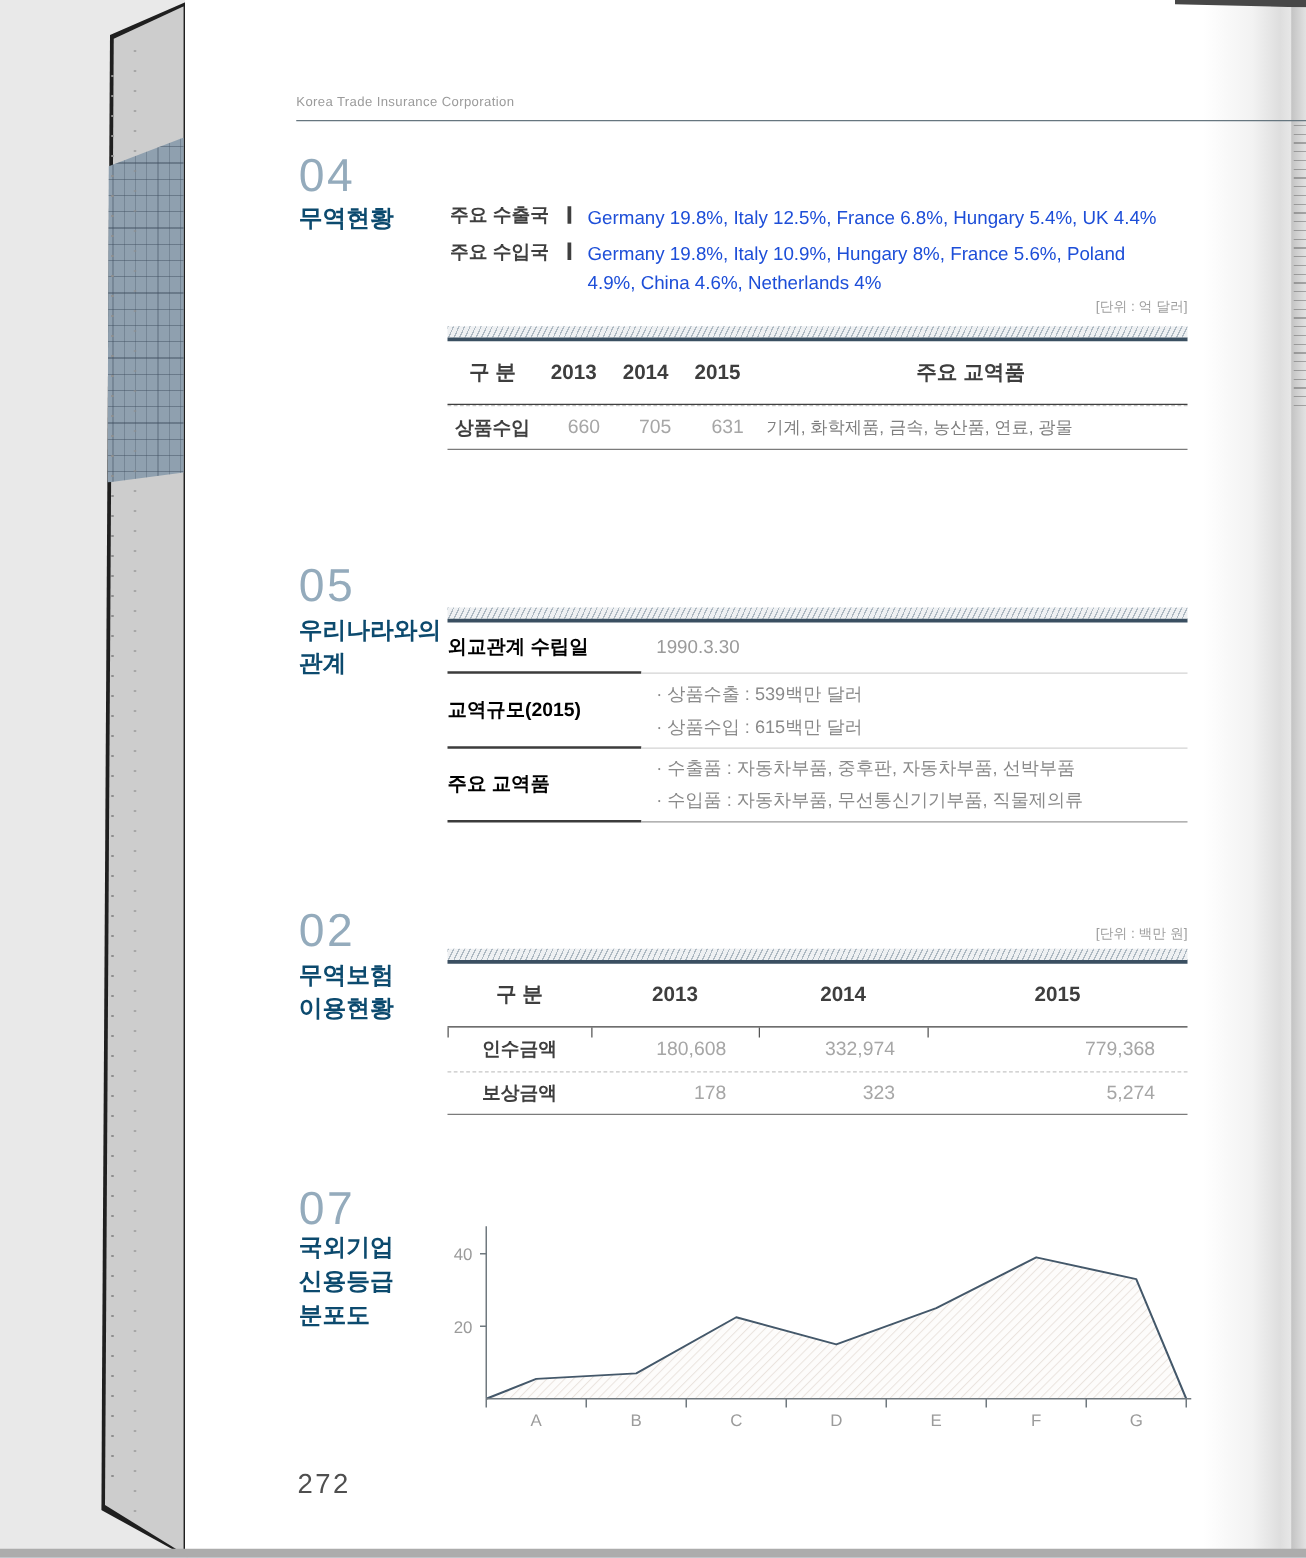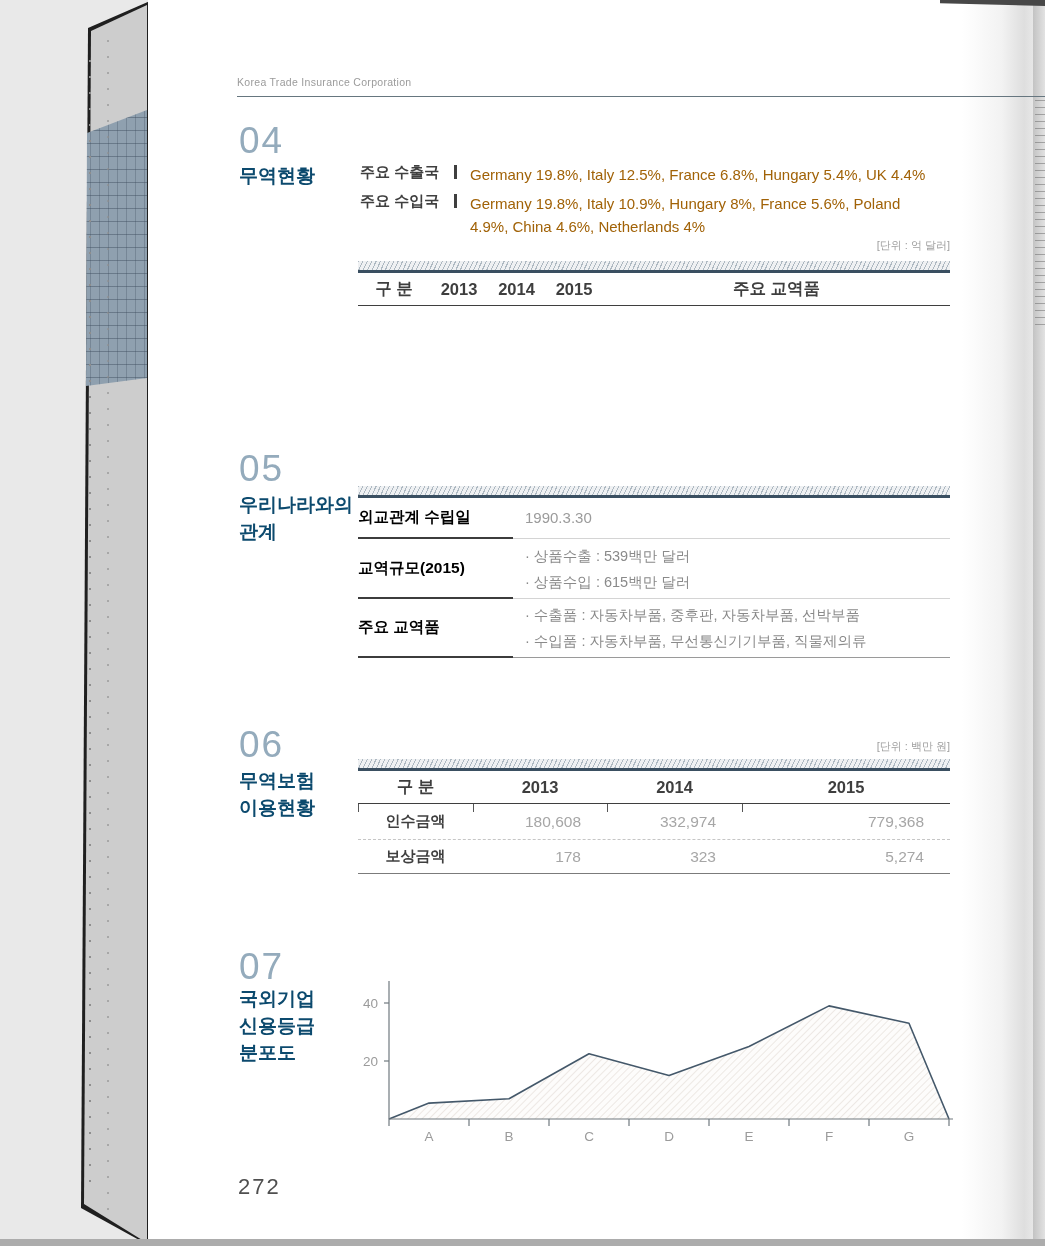--- a/index.html
+++ b/index.html
@@ -35,29 +35,29 @@
   .header-rule { position:absolute; left:237px; top:96px; width:808px; height:1px; background:#66767f; }
 
   
   .sec-num { position:absolute; left:239px; font-size:37px; font-weight:300; color:#94abbc; letter-spacing:2px; line-height:1; }
   .sec-title { position:absolute; left:239px; font-size:19px; font-weight:bold; color:#0c4a6e; line-height:27px; }
 
   
   .kv { position:absolute; left:360px; display:flex; align-items:flex-start; }
   .kv-label { width:92px; font-size:15px; font-weight:bold; color:#3f3f3f; white-space:nowrap; }
   .vbar { width:3px; height:14px; background:#3f3f3f; margin:2px 13px 0 2px; flex:none; }
-  .kv-text { font-size:15px; color:#a16207; line-height:23px; white-space:nowrap; }
+  .kv-text { font-size:15px; color:#1d4ed8; line-height:23px; white-space:nowrap; }
 
   .unit { position:absolute; left:358px; width:592px; text-align:right; font-size:11px; color:#9e9e9e; }
 
   
   .band { height:9px; background:repeating-linear-gradient(115deg, #aeb9c2 0 1px, #eff1f3 1px 4px); }
   .band-line { height:3px; background:#3a4f61; }
   .tbl { position:absolute; left:358px; width:592px; }
-  .thead { display:flex; align-items:center; height:33px; font-size:16.5px; font-weight:bold; color:#3e3e3e;
+  .thead { display:flex; align-items:center; height:51px; font-size:16.5px; font-weight:bold; color:#3e3e3e;
     border-bottom:1.5px solid #3f3f3f; }
   .thead > div { text-align:center; }
   .trow { display:flex; align-items:center; height:36px; position:relative; }
   .trow.sep { border-top:1px dashed #c6c6c6; }
   .tick { position:absolute; top:0; width:1px; height:8px; background:#555; }
   .num { color:#a6a6a6; font-size:15.5px; text-align:right; }
   .rowlabel { font-weight:bold; font-size:15px; color:#3f3f3f; text-align:center; }
   .tbot { border-bottom:1px solid #7b7b7b; }
 
   
@@ -134,20 +134,27 @@
   <div class="tbl t4" style="top:261px">
     <div class="band"></div>
     <div class="band-line"></div>
     <div class="thead">
       <div class="c4-0">구 분</div>
       <div class="c4-1">2013</div>
       <div class="c4-2">2014</div>
       <div class="c4-3">2015</div>
       <div class="c4-4">주요 교역품</div>
     </div>
+    <div class="trow sep tbot">
+      <div class="c4-0 rowlabel">상품수입</div>
+      <div class="c4-1 num">660</div>
+      <div class="c4-2 num">705</div>
+      <div class="c4-3 num">631</div>
+      <div class="c4-4 items">기계, 화학제품, 금속, 농산품, 연료, 광물</div>
+    </div>
   </div>
 
   <div class="sec-num" style="top:450px">05</div>
   <div class="sec-title" style="top:491px">
     <div>우리나라와의</div>
     <div>관계</div>
   </div>
 
   <div class="tbl" style="top:486px">
     <div class="band"></div>
@@ -167,21 +174,21 @@
     </div>
     <div class="t5row r3">
       <div class="t5-label">주요 교역품</div>
       <div class="t5-val small">
         <div>· 수출품 : 자동차부품, 중후판, 자동차부품, 선박부품</div>
         <div>· 수입품 : 자동차부품, 무선통신기기부품, 직물제의류</div>
       </div>
     </div>
   </div>
 
-  <div class="sec-num" style="top:726px">06</div>
+  <div class="sec-num" style="top:726px">02</div>
   <div class="sec-title" style="top:767px">
     <div>무역보험</div>
     <div>이용현황</div>
   </div>
 
   <div class="unit" style="top:739px">[단위 : 백만 원]</div>
 
   <div class="tbl t6" style="top:759px">
     <div class="band"></div>
     <div class="band-line"></div>

